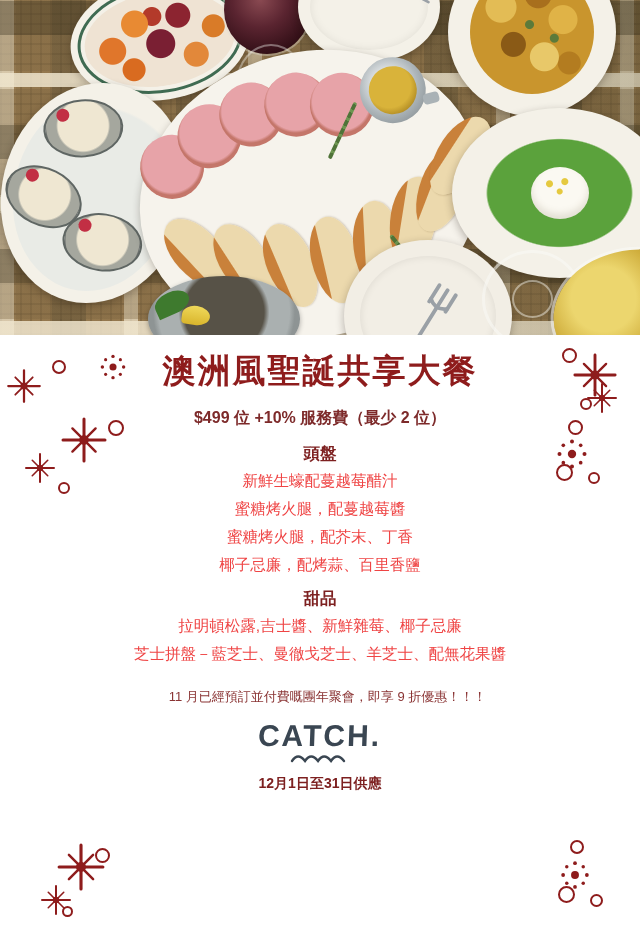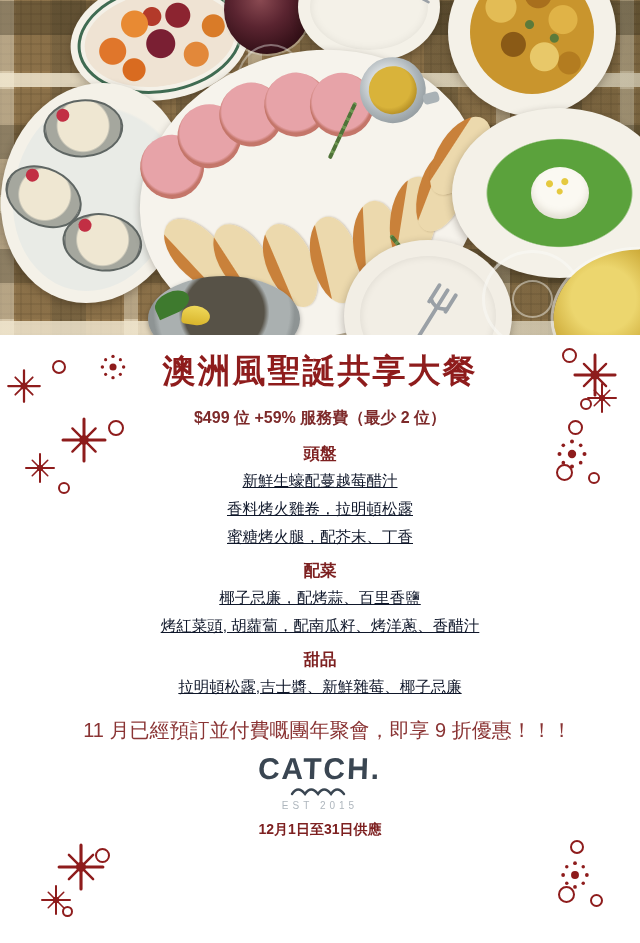--- a/index.html
+++ b/index.html
@@ -126,23 +126,23 @@
     border:2px solid rgba(250,250,245,.45);}
   .champ-bowl{left:548px;top:252px;width:150px;height:95px;transform:rotate(-22deg);
     border-radius:46% 54% 54% 46%/60% 60% 40% 40%;
     background:radial-gradient(circle at 38% 42%, #ecd66e 0 30%, #c7a22e 62%, #a07f1a 95%);
     box-shadow:0 0 0 3px rgba(250,250,245,.55);}
 
   
   .menu{position:absolute;top:335px;left:0;width:640px;text-align:center;}
   .title{font-size:33px;font-weight:800;color:#8e1c1c;letter-spacing:2px;margin:14px 0 0;}
   .subtitle{font-size:16px;font-weight:700;color:#7d2a2a;margin:14px 0 10px;}
-  .mline{font-size:15.5px;color:#0f172a;line-height:28px;text-decoration:underline;}
+  .mline{font-size:15.5px;color:#ef4444;line-height:28px;}
   .mhead{font-size:16.5px;font-weight:800;color:#7d2020;line-height:28px;margin-top:5px;}
-  .promo{font-size:20px;color:#8a3434;line-height:28px;margin-top:15px;padding-left:15px;}
+  .promo{font-size:13px;color:#8a3434;line-height:28px;margin-top:15px;padding-left:15px;}
 
   .logo{margin-top:8px;}
   .logo-name{font-size:30px;font-weight:800;color:#3a4652;letter-spacing:2px;
     transform:skewX(-2deg);display:inline-block;line-height:1.1;}
   .logo-wave{display:block;margin:1px auto 0;}
   .logo-est{font-size:10px;letter-spacing:4px;color:#aeb6bd;margin-top:2px;}
   .availability{font-size:14px;font-weight:800;color:#7d2020;margin-top:10px;}
 
   
   .spark{position:absolute;color:#8e1c1c;}
@@ -226,51 +226,49 @@
     <svg class="fork fork-bottom" viewBox="0 0 40 40">
         <use href="#forkshape"></use>
       </svg>
   </div>
   <div class="champ-base"></div>
   <div class="champ-bowl"></div>
 </div>
 
 <div class="menu">
   <div class="title">澳洲風聖誕共享大餐</div>
-  <div class="subtitle">$499 位 +59% 服務費（最少 2 位）</div>
+  <div class="subtitle">$499 位 +10% 服務費（最少 2 位）</div>
 
   <div>
     <div class="mhead">頭盤</div>
     <div class="mline">新鮮生蠔配蔓越莓醋汁</div>
   </div>
 
   <div>
-    <div class="mline">香料烤火雞卷，拉明頓松露</div>
+    <div class="mline">蜜糖烤火腿，配蔓越莓醬</div>
     <div class="mline">蜜糖烤火腿，配芥末、丁香</div>
   </div>
 
   <div>
-    <div class="mhead">配菜</div>
     <div class="mline">椰子忌廉，配烤蒜、百里香鹽</div>
-    <div class="mline">烤紅菜頭, 胡蘿蔔，配南瓜籽、烤洋蔥、香醋汁</div>
   </div>
 
   <div>
     <div class="mhead">甜品</div>
     <div class="mline">拉明頓松露,吉士醬、新鮮雜莓、椰子忌廉</div>
+    <div class="mline">芝士拼盤－藍芝士、曼徹戈芝士、羊芝士、配無花果醬</div>
   </div>
 
   <div class="promo">11 月已經預訂並付費嘅團年聚會，即享 9 折優惠！！！</div>
 
   <div class="logo">
     <span class="logo-name">CATCH.</span>
     <svg class="logo-wave" width="62" height="12" viewBox="0 0 62 12">
       <path d="M3 8 q6 -9 13 0 q6 -9 13 0 q6 -9 13 0 q6 -9 13 0" fill="none" stroke="#3a4652" stroke-width="2.4" stroke-linecap="round"></path>
     </svg>
-    <div class="logo-est">EST 2015</div>
   </div>
 
   <div class="availability">12月1日至31日供應</div>
 </div>
 
 <svg class="spark" style="left:96px;top:350px" width="34" height="34" viewBox="0 0 24 24">
     <use href="#dotstar"></use>
   </svg>
 <div class="ring" style="left:52px;top:360px;width:10px;height:10px"></div>
 <svg class="spark" style="left:6px;top:368px" width="36" height="36" viewBox="0 0 24 24">

